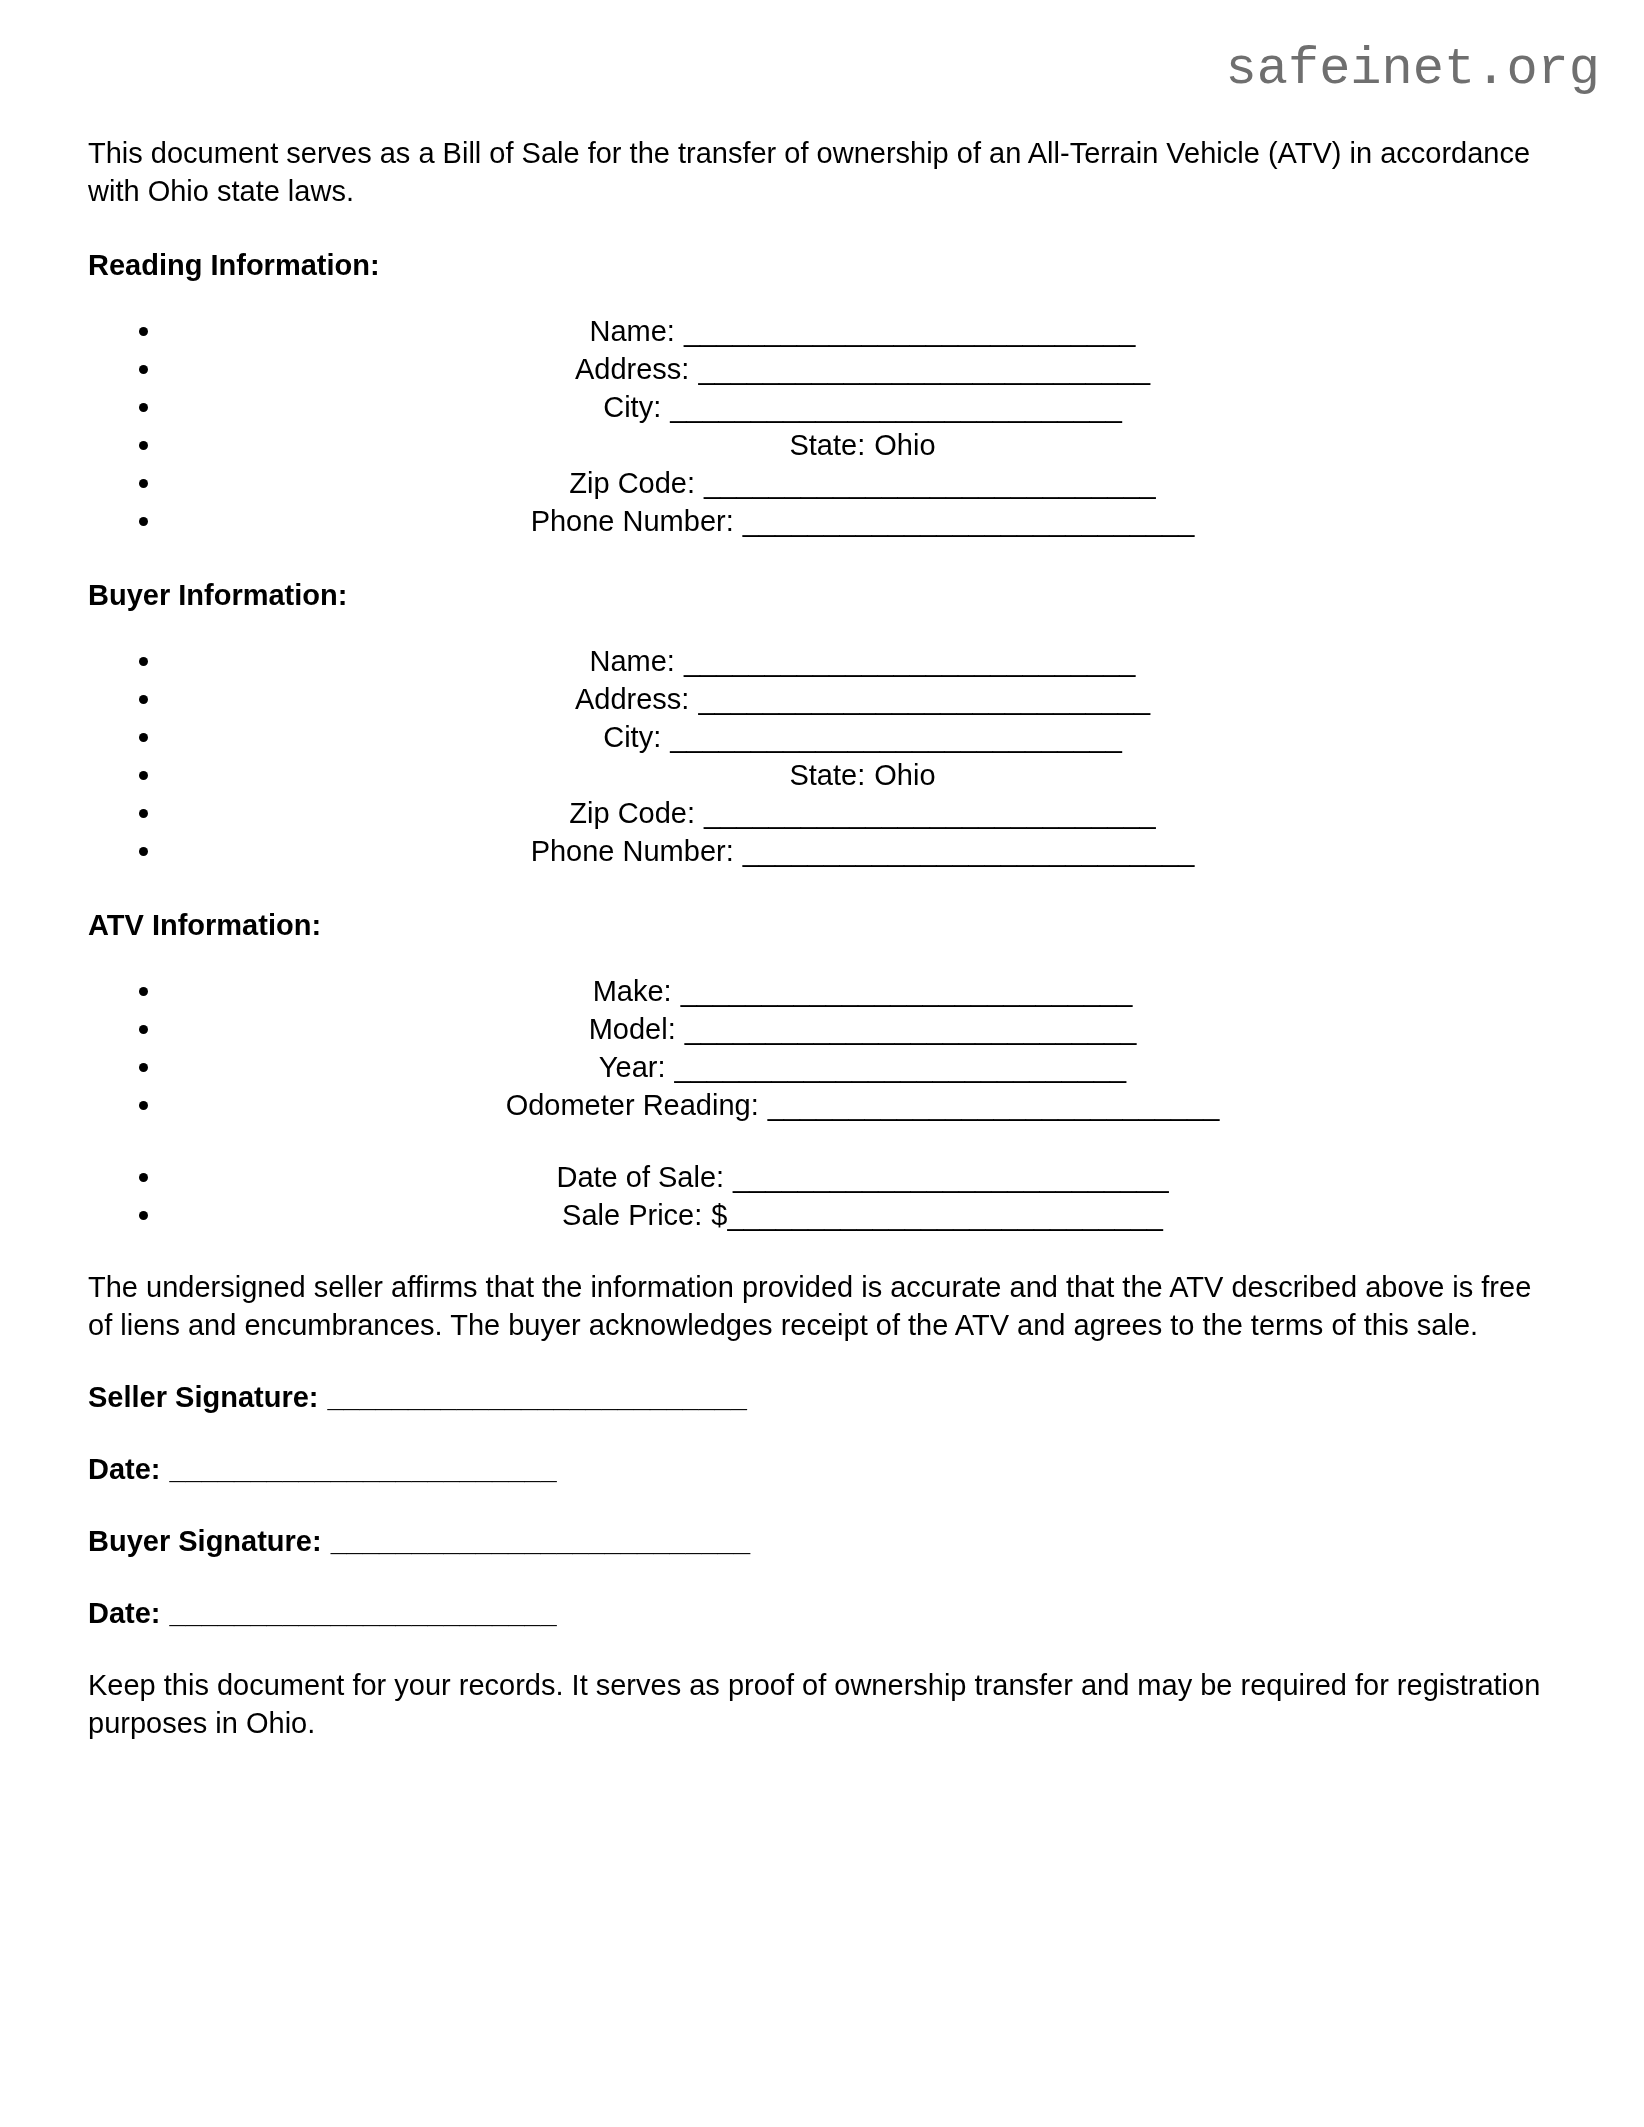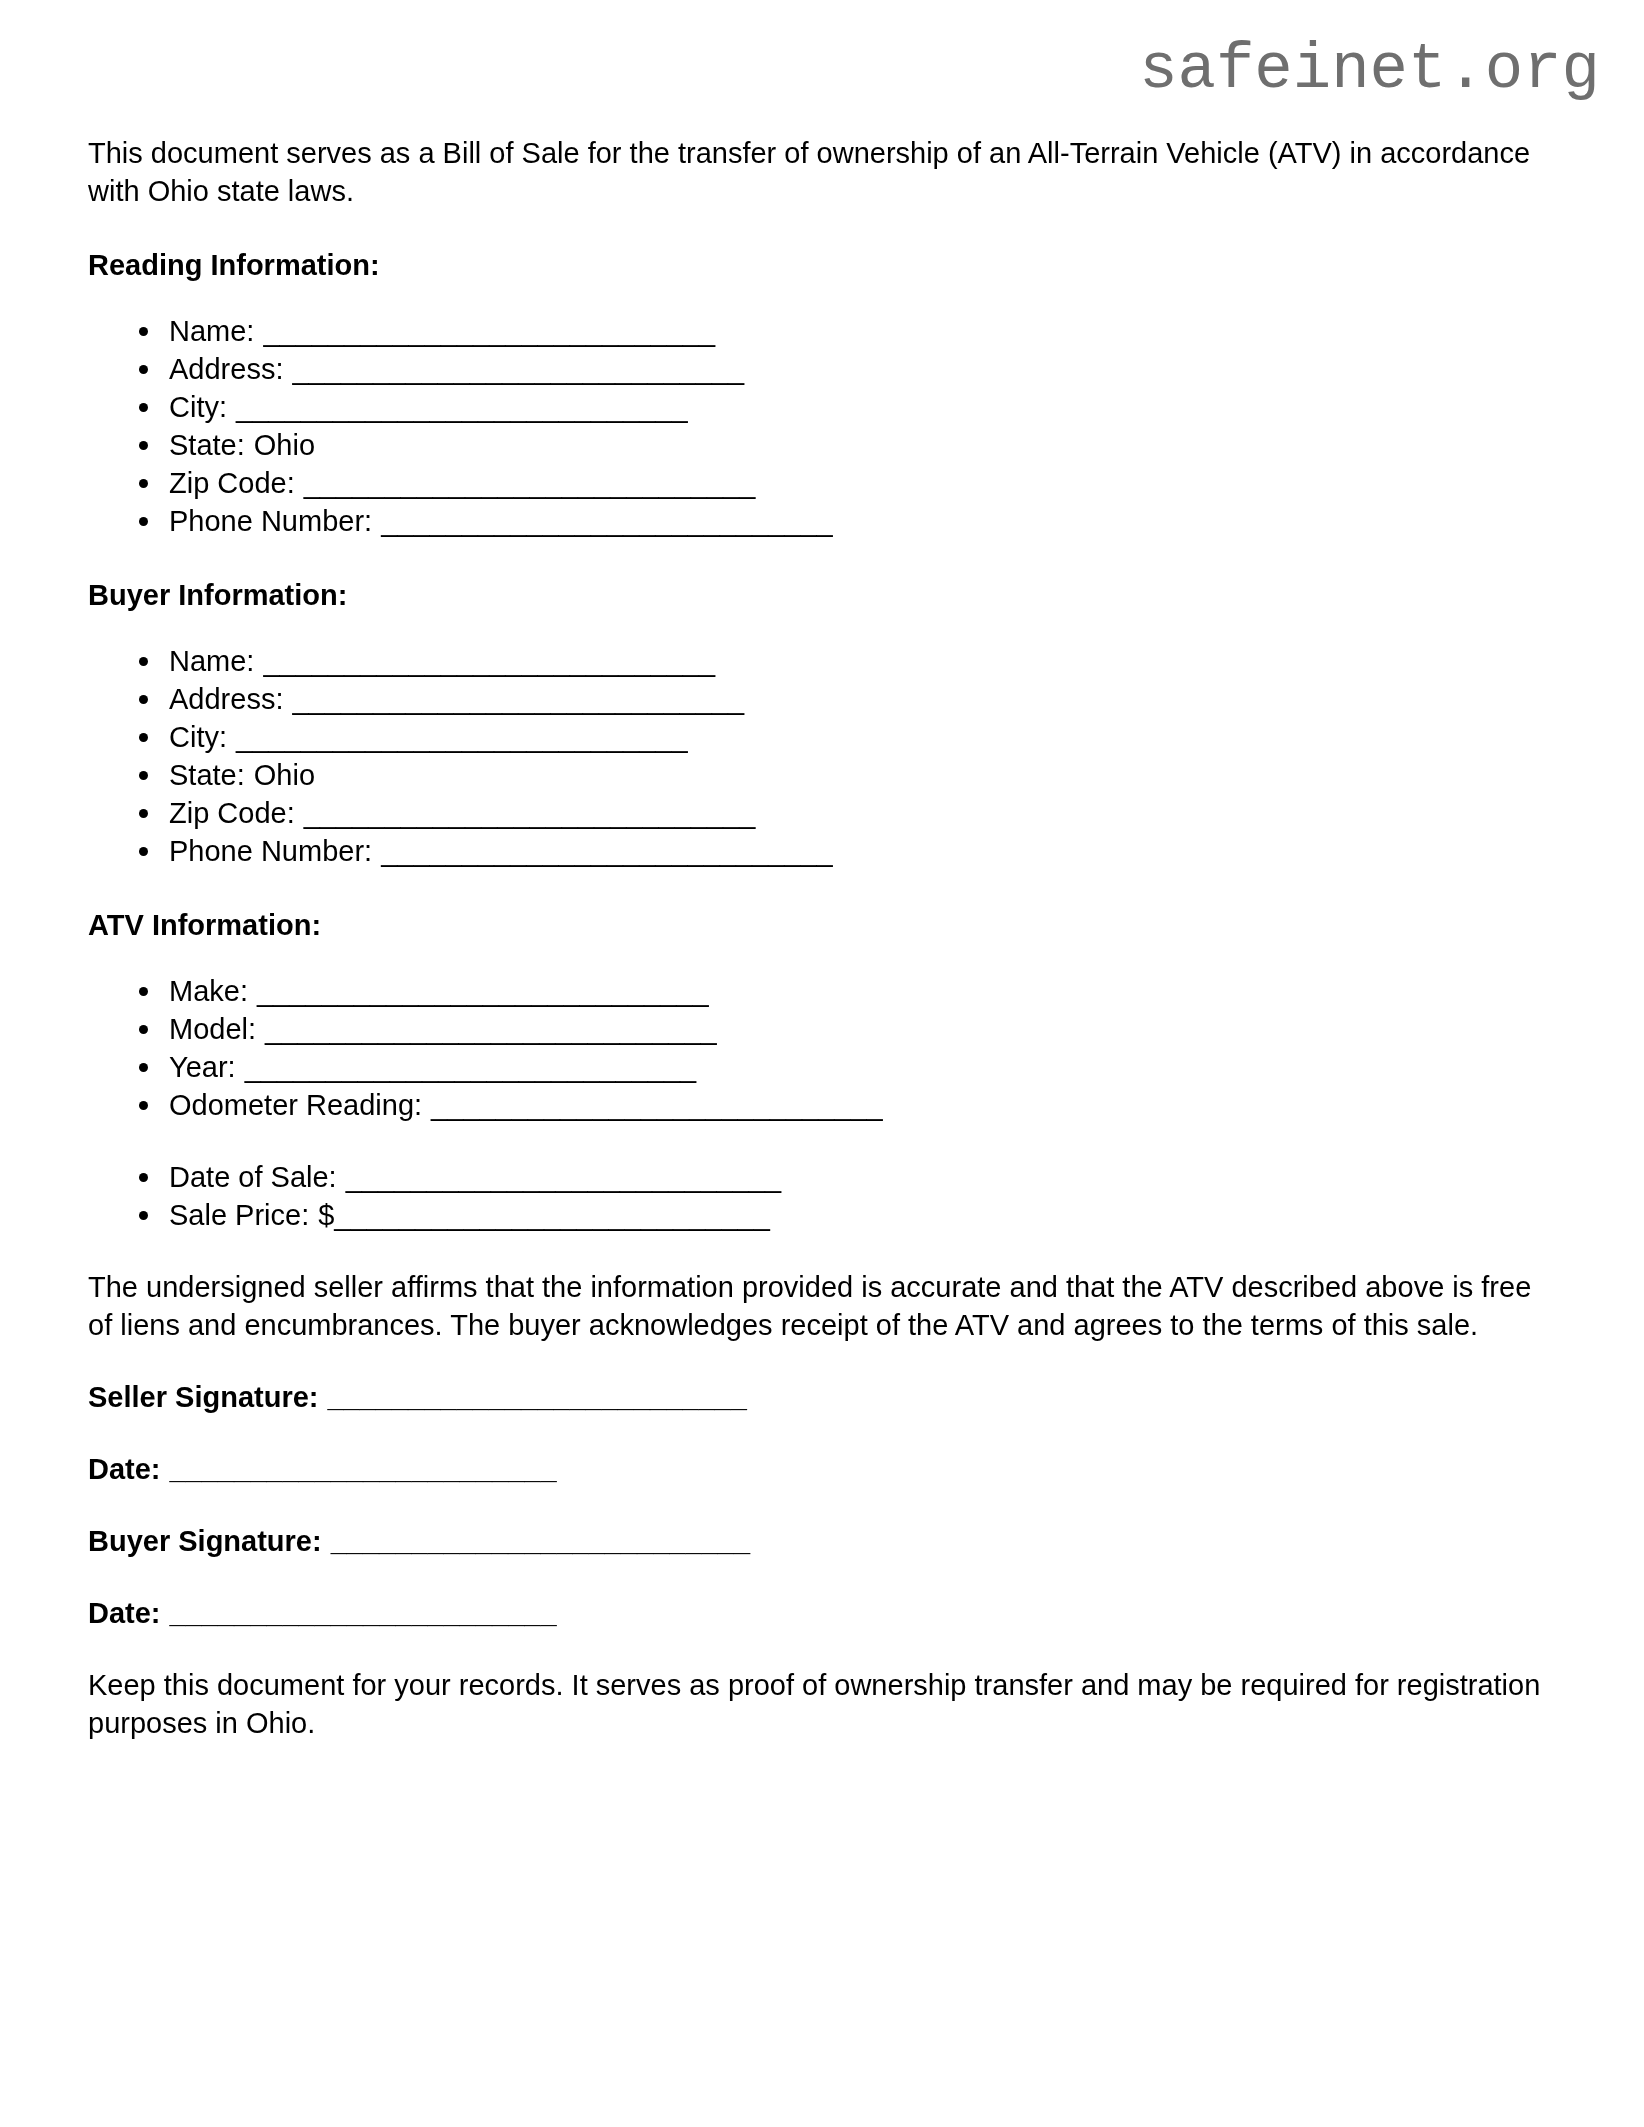--- a/index.html
+++ b/index.html
@@ -19,21 +19,21 @@
   .page {
     box-sizing: border-box;
     width: 1644px;
     height: 2127px;
     padding: 36px 88px 0 88px;
   }
   .logo {
     text-align: right;
     margin: 0 -44px 0 0;
     font-family: "Liberation Mono", "DejaVu Sans Mono", monospace;
-    font-size: 64px;
+    font-size: 52px;
     line-height: 68px;
     color: #6f6f6f;
     white-space: nowrap;
   }
   h1.title {
     font-size: 66px;
     line-height: 72px;
     font-weight: bold;
     margin: 8px 0 46px 0;
     letter-spacing: 0.5px;
@@ -49,20 +49,21 @@
   }
   ul.fields {
     list-style: none;
     margin: 28px 0 34px 0;
     padding: 0 0 0 48px;
   }
   ul.fields li {
     position: relative;
     padding-left: 33px;
     line-height: 38px;
+    text-align: center;
   }
   ul.fields li::before {
     content: "";
     position: absolute;
     left: 3px;
     top: 15px;
     width: 9px;
     height: 9px;
     border-radius: 50%;
     background: #000000;

